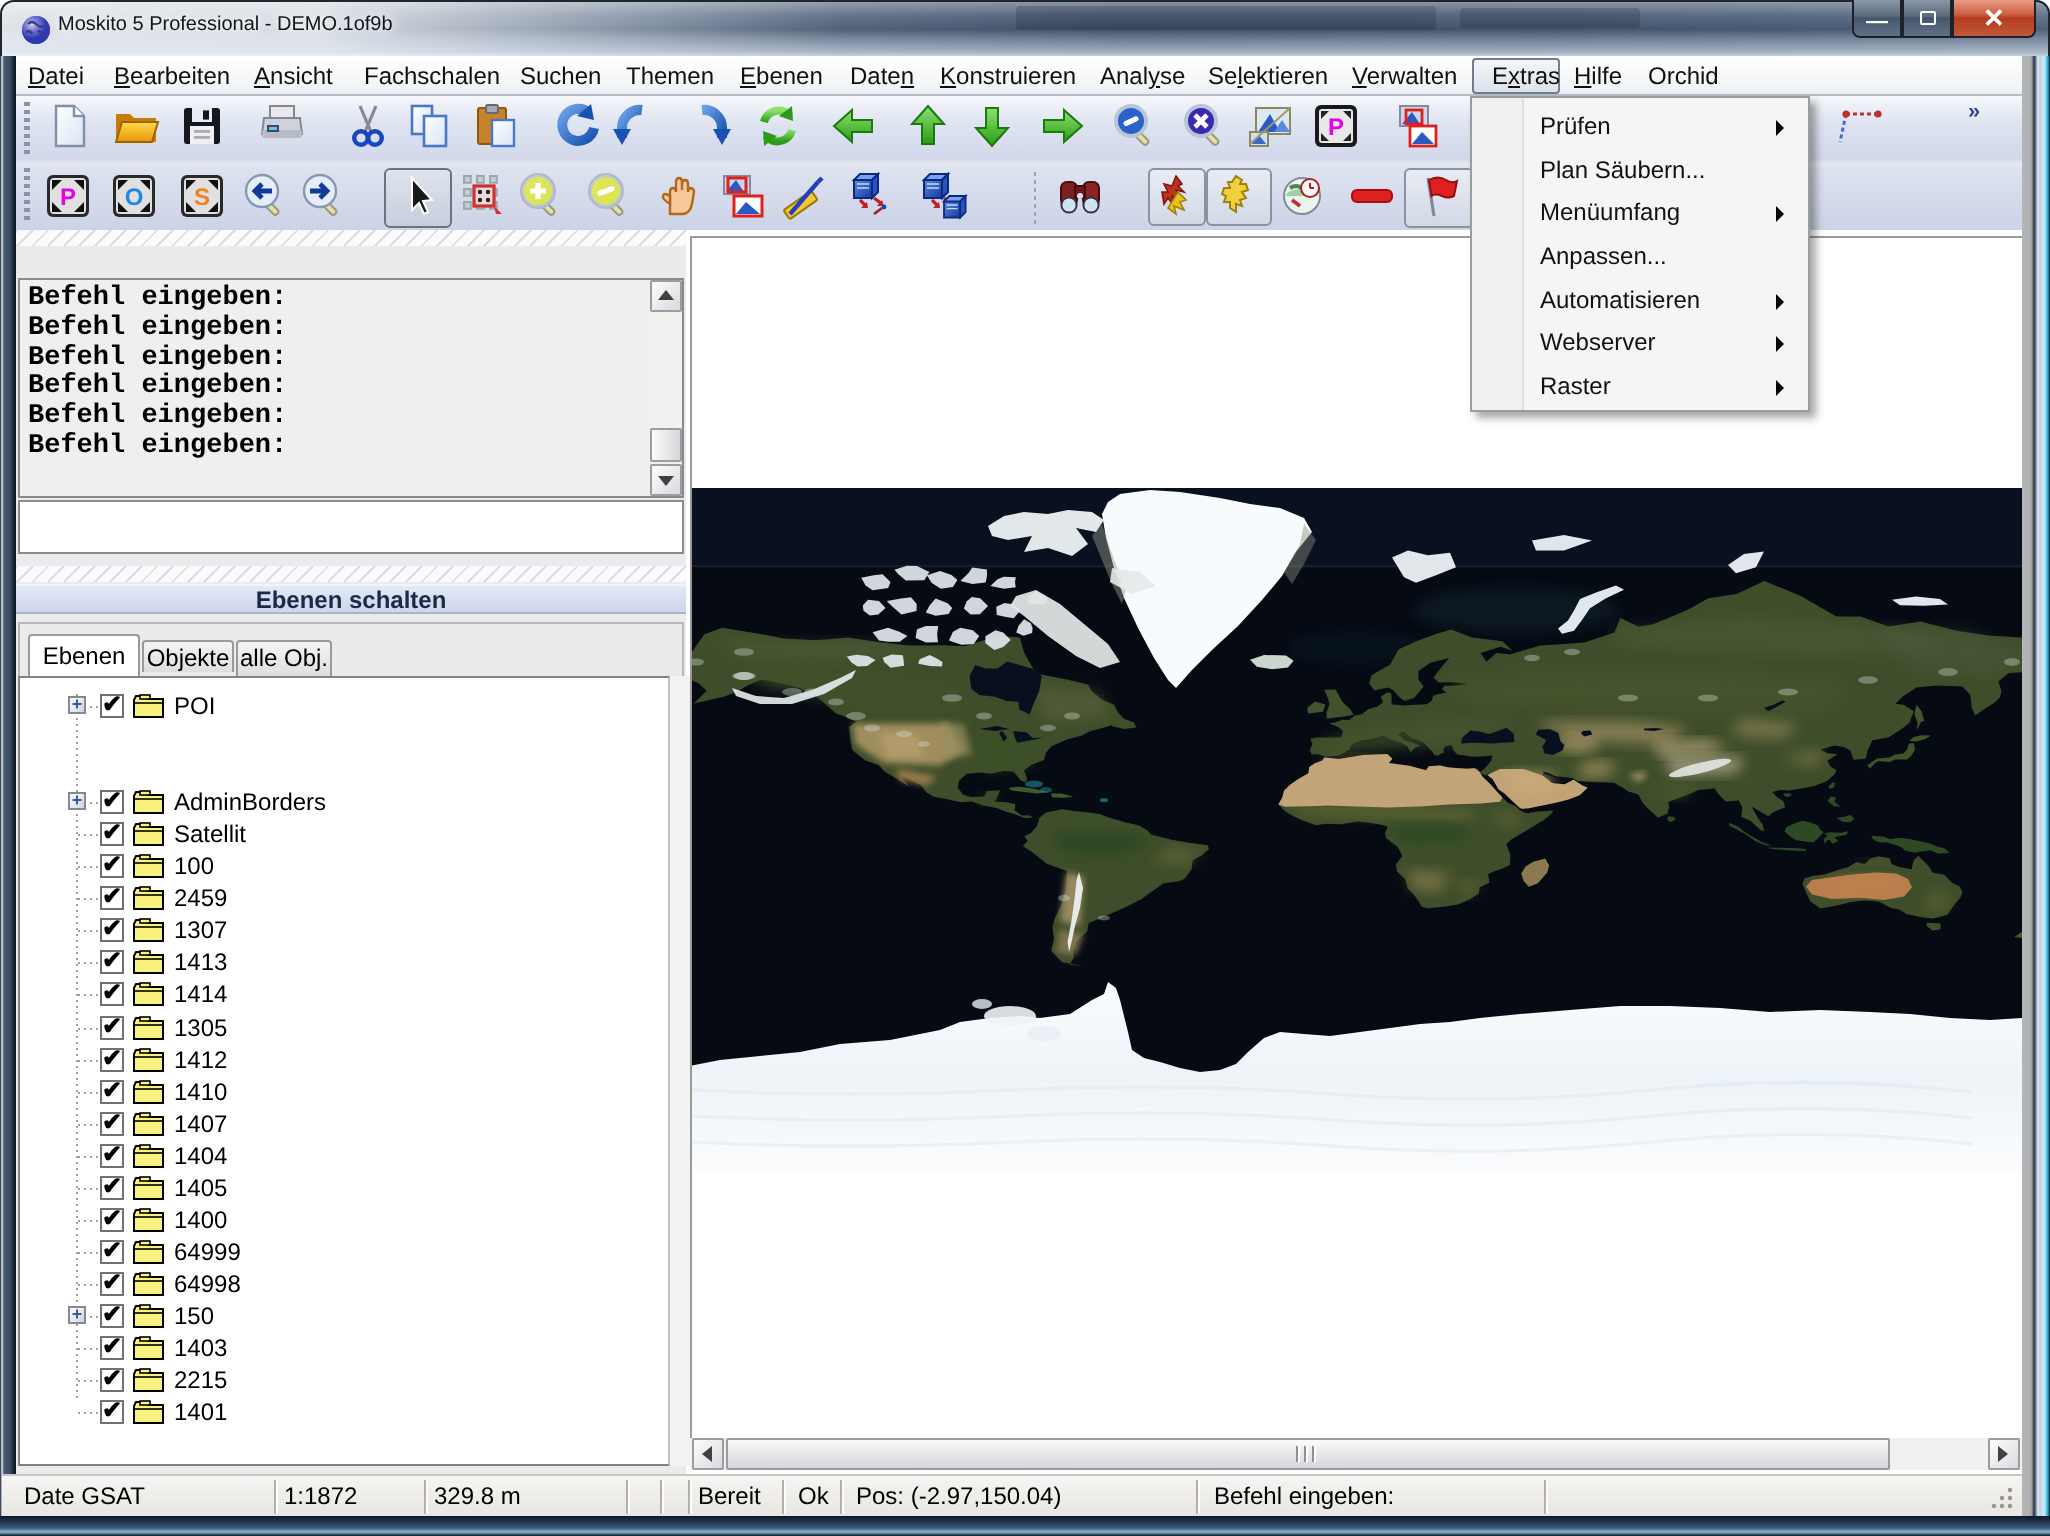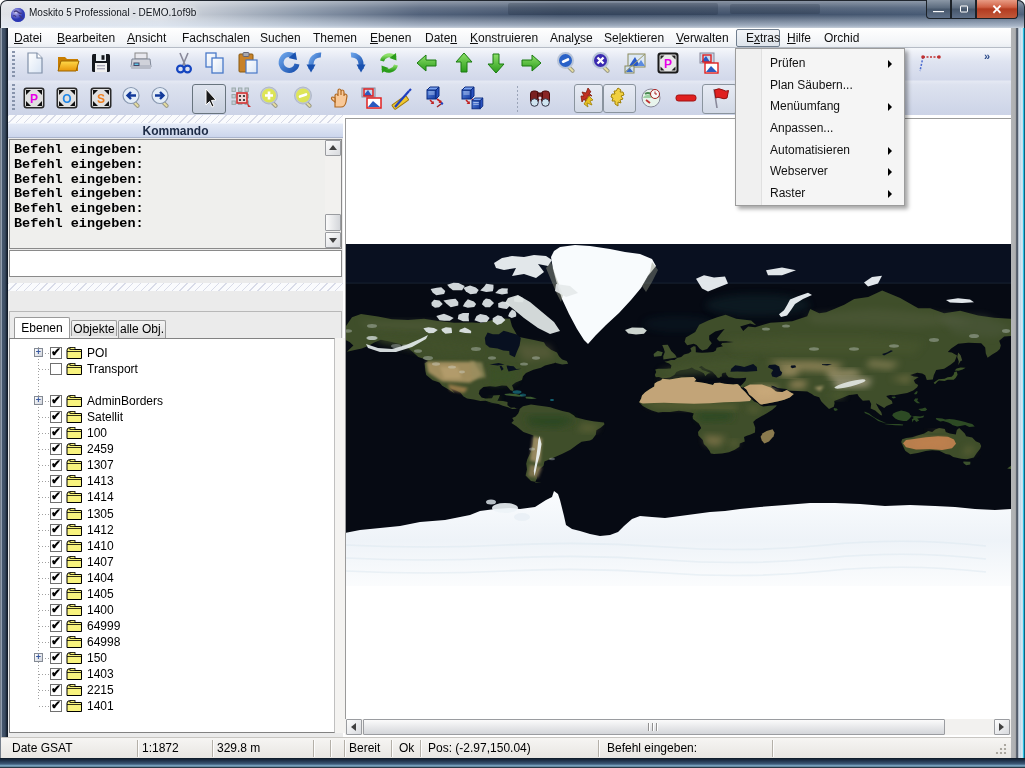--- a/index.html
+++ b/index.html
@@ -407,57 +407,47 @@
     </svg></div>
 <div class="ticon" style="left:707px;top:86px"><svg width="24" height="24" viewBox="0 0 24 24">
       <path d="M7 3 L10 22" stroke="#889" stroke-width="1.6"></path>
       <path d="M7.5 4 Q12 1.5 16 4 Q19 6 21.5 4.5 L20 12 Q17 13.5 14 12 Q10.5 10.5 8.8 12 Z" fill="#e02020" stroke="#901010"></path>
     </svg></div>
 <div class="tsep abs" style="left:517px;top:86px;height:26px"></div>
 <div class="abs" style="left:984px;top:50px;font-size:11px;font-weight:bold;color:#2a4a8a">»</div>
 
 <div id="lpanel" class="abs">
   <div class="hatch" style="top:0px"></div>
-  <div class="phdr" style="top:8px">Kommando</div>
   <div id="cmdtext" class="abs">Befehl eingeben:<br>Befehl eingeben:<br>Befehl eingeben:<br>Befehl eingeben:<br>Befehl eingeben:<br>Befehl eingeben:</div>
   <div class="sb abs" style="left:317px;top:25px;width:16px;height:108px"></div>
   <div class="sbtn abs" style="left:317px;top:25px"></div>
   <div class="arr abs" style="left:321px;top:30px;border-left:4px solid transparent;border-right:4px solid transparent;border-bottom:5px solid #404040"></div>
   <div class="sbtn abs" style="left:317px;top:117px"></div>
   <div class="arr abs" style="left:321px;top:123px;border-left:4px solid transparent;border-right:4px solid transparent;border-top:5px solid #404040"></div>
   <div class="sth abs" style="left:317px;top:99px;width:16px;height:17px"></div>
   <div id="cmdinput" class="abs"></div>
   <div class="hatch" style="top:168px"></div>
+  <div class="phdr" style="top:177px">Ebenen schalten</div>
   <div class="abs" style="left:1px;top:196px;width:333px;height:422px;background:#ebebeb;border:1px solid #b8b8b8"></div>
   <div class="tab abs" style="left:6px;top:202px;width:56px;height:21px;background:#fff;z-index:2;line-height:20px">Ebenen</div>
   <div class="tab abs" style="left:63px;top:205px;width:46px;height:16px;background:linear-gradient(180deg,#f4f4f4,#dedede);line-height:17px">Objekte</div>
   <div class="tab abs" style="left:110px;top:205px;width:48px;height:18px;background:linear-gradient(180deg,#f4f4f4,#dedede);line-height:17px">alle Obj.</div>
   <div id="tree" class="abs">
       <div style="position:absolute;left:28px;top:8px;width:1px;height:354px;background-image:repeating-linear-gradient(180deg,#a0a0a0 0,#a0a0a0 1px,transparent 1px,transparent 3px)"></div>
 <div class="trow" style="top:6px">
         <div style="position:absolute;left:29px;top:8px;width:11px;height:1px;background-image:repeating-linear-gradient(90deg,#a0a0a0 0,#a0a0a0 1px,transparent 1px,transparent 3px)"></div>
         <div class="plus" style="left:24px;top:3px">+</div>
         <div class="cb"></div>
         <div class="ck">✔</div>
         <div class="fold"><svg width="17" height="13">
             <path d="M1 3 L1 11.5 L15.5 11.5 L15.5 2.5 L8 2.5 L7 1 L2 1 Z" fill="#f8f37e" stroke="#000" stroke-width="1"></path>
             <path d="M1 4.5 L15.5 4.5" stroke="#000" stroke-width="0.8"></path>
             <rect x="4" y="0.5" width="5" height="2" fill="#f8f37e" stroke="#000" stroke-width="0.8"></rect>
           </svg></div>
         <div class="tlbl">POI</div>
-      </div>
-<div class="trow" style="top:22.05px">
-        <div style="position:absolute;left:29px;top:8px;width:11px;height:1px;background-image:repeating-linear-gradient(90deg,#a0a0a0 0,#a0a0a0 1px,transparent 1px,transparent 3px)"></div>
-        <div class="cb"></div>
-        <div class="fold"><svg width="17" height="13">
-            <path d="M1 3 L1 11.5 L15.5 11.5 L15.5 2.5 L8 2.5 L7 1 L2 1 Z" fill="#f8f37e" stroke="#000" stroke-width="1"></path>
-            <path d="M1 4.5 L15.5 4.5" stroke="#000" stroke-width="0.8"></path>
-            <rect x="4" y="0.5" width="5" height="2" fill="#f8f37e" stroke="#000" stroke-width="0.8"></rect>
-          </svg></div>
-        <div class="tlbl">Transport</div>
       </div>
 <div class="trow" style="top:54.150000000000006px">
         <div style="position:absolute;left:29px;top:8px;width:11px;height:1px;background-image:repeating-linear-gradient(90deg,#a0a0a0 0,#a0a0a0 1px,transparent 1px,transparent 3px)"></div>
         <div class="plus" style="left:24px;top:3px">+</div>
         <div class="cb"></div>
         <div class="ck">✔</div>
         <div class="fold"><svg width="17" height="13">
             <path d="M1 3 L1 11.5 L15.5 11.5 L15.5 2.5 L8 2.5 L7 1 L2 1 Z" fill="#f8f37e" stroke="#000" stroke-width="1"></path>
             <path d="M1 4.5 L15.5 4.5" stroke="#000" stroke-width="0.8"></path>
             <rect x="4" y="0.5" width="5" height="2" fill="#f8f37e" stroke="#000" stroke-width="0.8"></rect>

